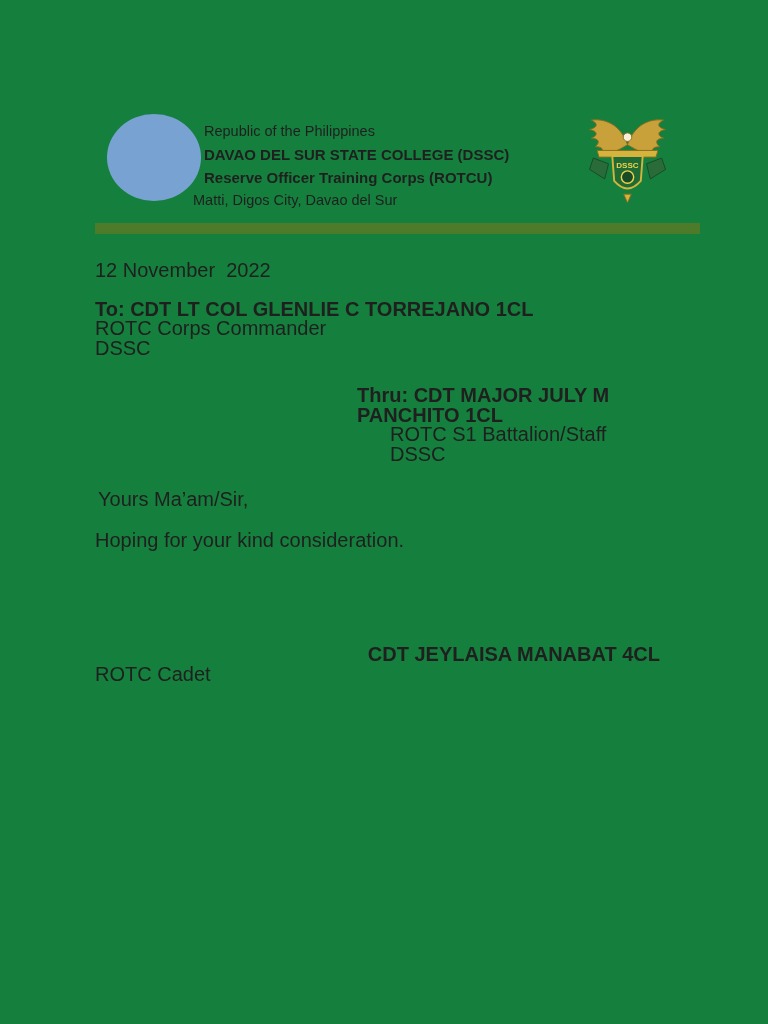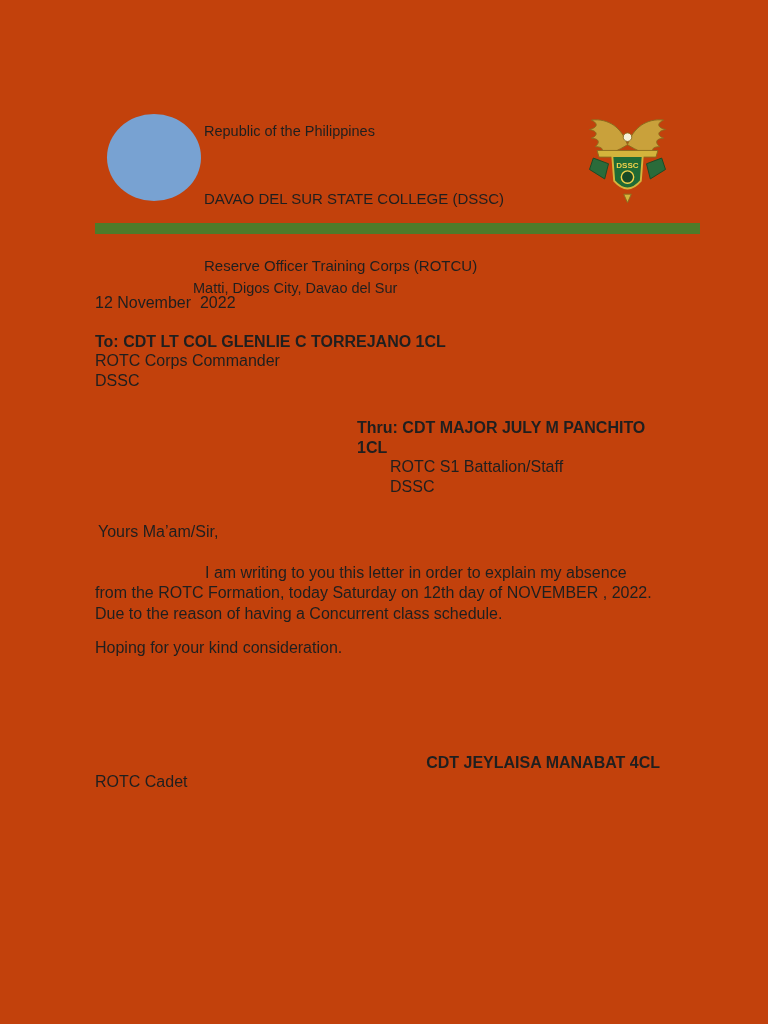--- a/index.html
+++ b/index.html
@@ -4,21 +4,21 @@
 <style>
   html, body {
     margin: 0;
     padding: 0;
     background: #ffffff;
   }
   .page {
     position: relative;
     width: 768px;
     height: 1024px;
-    background: #c2410c;
+    background: #15803d;
     font-family: "Liberation Sans", "DejaVu Sans", sans-serif;
     color: #1f1f1f;
     overflow: hidden;
   }
 
   
   .logo-circle {
     position: absolute;
     left: 107px;
     top: 114px;
@@ -30,23 +30,22 @@
   .header-text {
     position: absolute;
     left: 204px;
     top: 120px;
     width: 370px;
     line-height: 23px;
     font-size: 14.5px;
   }
   .header-text .h-line { margin: 0; }
   .header-text .h-bold {
-    font-weight: 400;
+    font-weight: 700;
     font-size: 15px;
-    margin-top: 44px;
   }
   .header-text .h-last { margin-left: -11px; }
 
   .emblem {
     position: absolute;
     left: 580px;
     top: 110px;
     width: 95px;
     height: 98px;
   }
@@ -57,23 +56,23 @@
     top: 223px;
     width: 605px;
     height: 11px;
     background: var(--divider_green, #4e7b2a);
   }
 
   
   .content {
     position: absolute;
     left: 95px;
-    top: 293px;
+    top: 261px;
     width: 565px;
-    font-size: 16px;
+    font-size: 20px;
     line-height: 19.5px;
   }
   .content p { margin: 0; }
 
   .date {
     white-space: pre-wrap;
     margin-bottom: 19px !important;
   }
   .to-block { margin-bottom: 28px; }
   .to-line-1 { font-weight: 700; }
@@ -148,21 +147,20 @@
     </div>
 
     <div class="thru-block">
       <p class="thru-line-1">Thru: CDT MAJOR JULY M PANCHITO 1CL</p>
       <p class="thru-sub">ROTC S1 Battalion/Staff</p>
       <p class="thru-sub">DSSC</p>
     </div>
 
     <p class="salutation">Yours Ma’am/Sir,</p>
 
-    <p class="body-par">I am writing to you this letter in order to explain my absence from the ROTC Formation, today Saturday on 12th day of NOVEMBER , 2022. Due to the reason of having a Concurrent class schedule.</p>
 
     <p class="closing">Hoping for your kind consideration.</p>
 
 
     <p class="sig-name">CDT JEYLAISA MANABAT 4CL</p>
     <p class="sig-title">ROTC Cadet</p>
 
   </div>
 </div>
 

